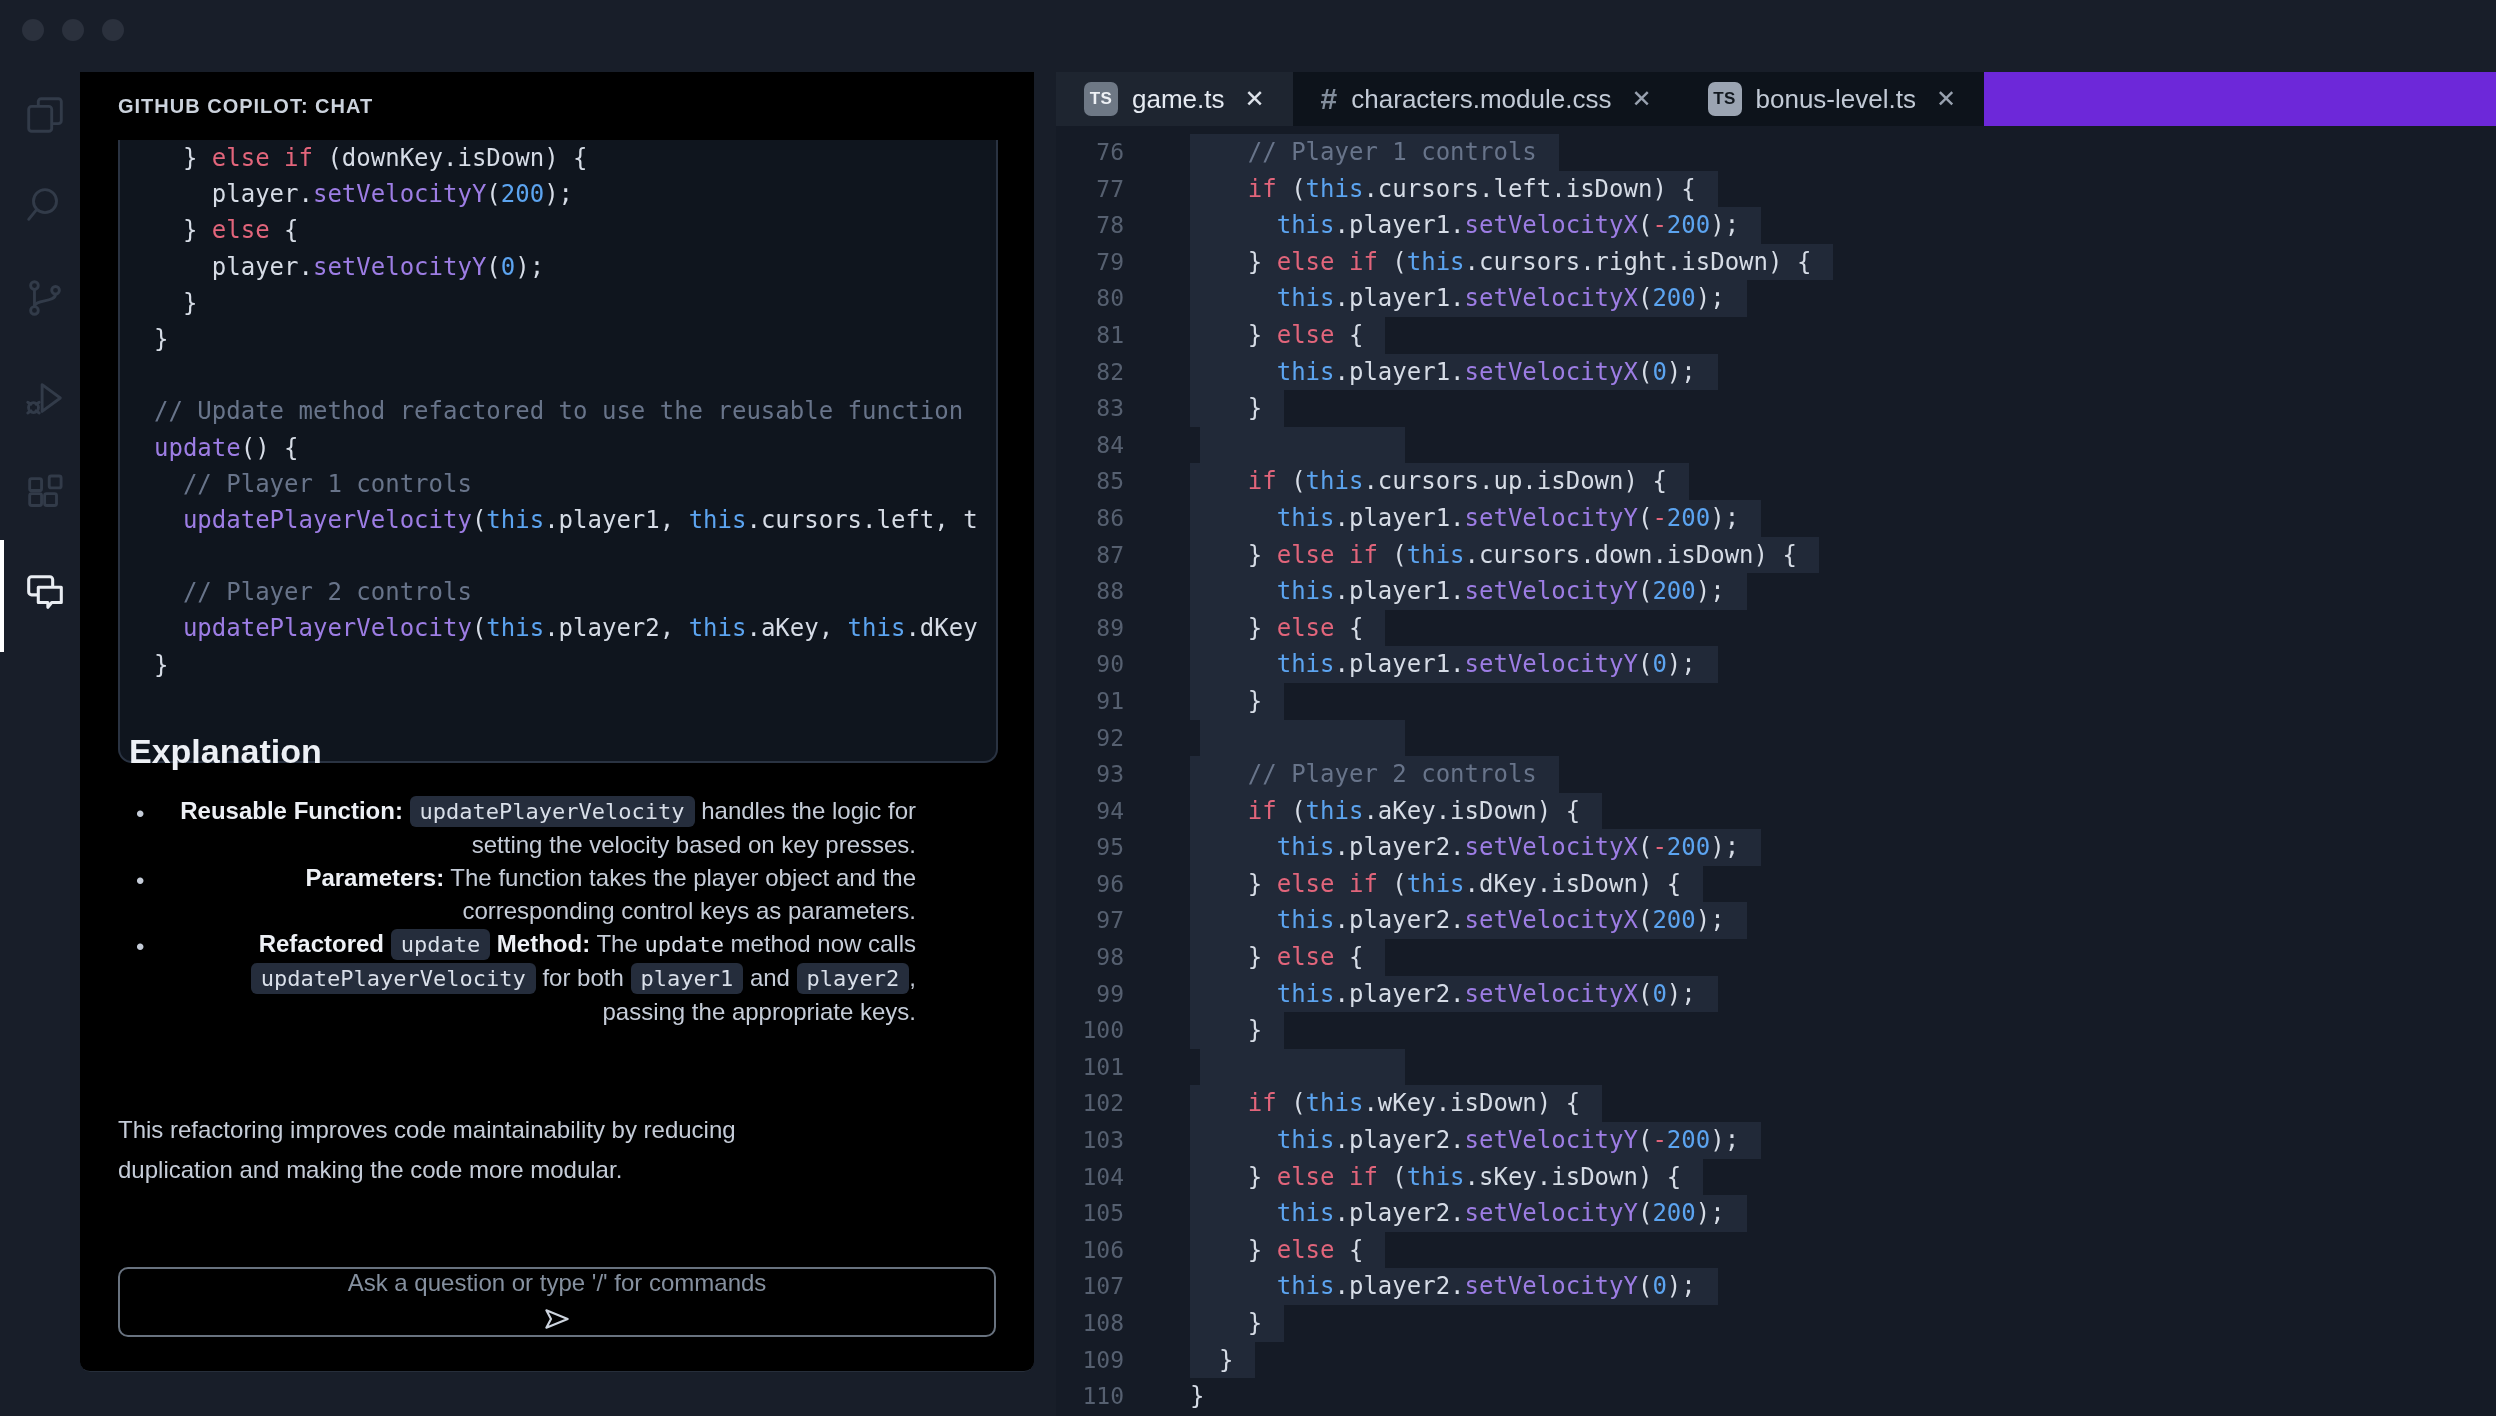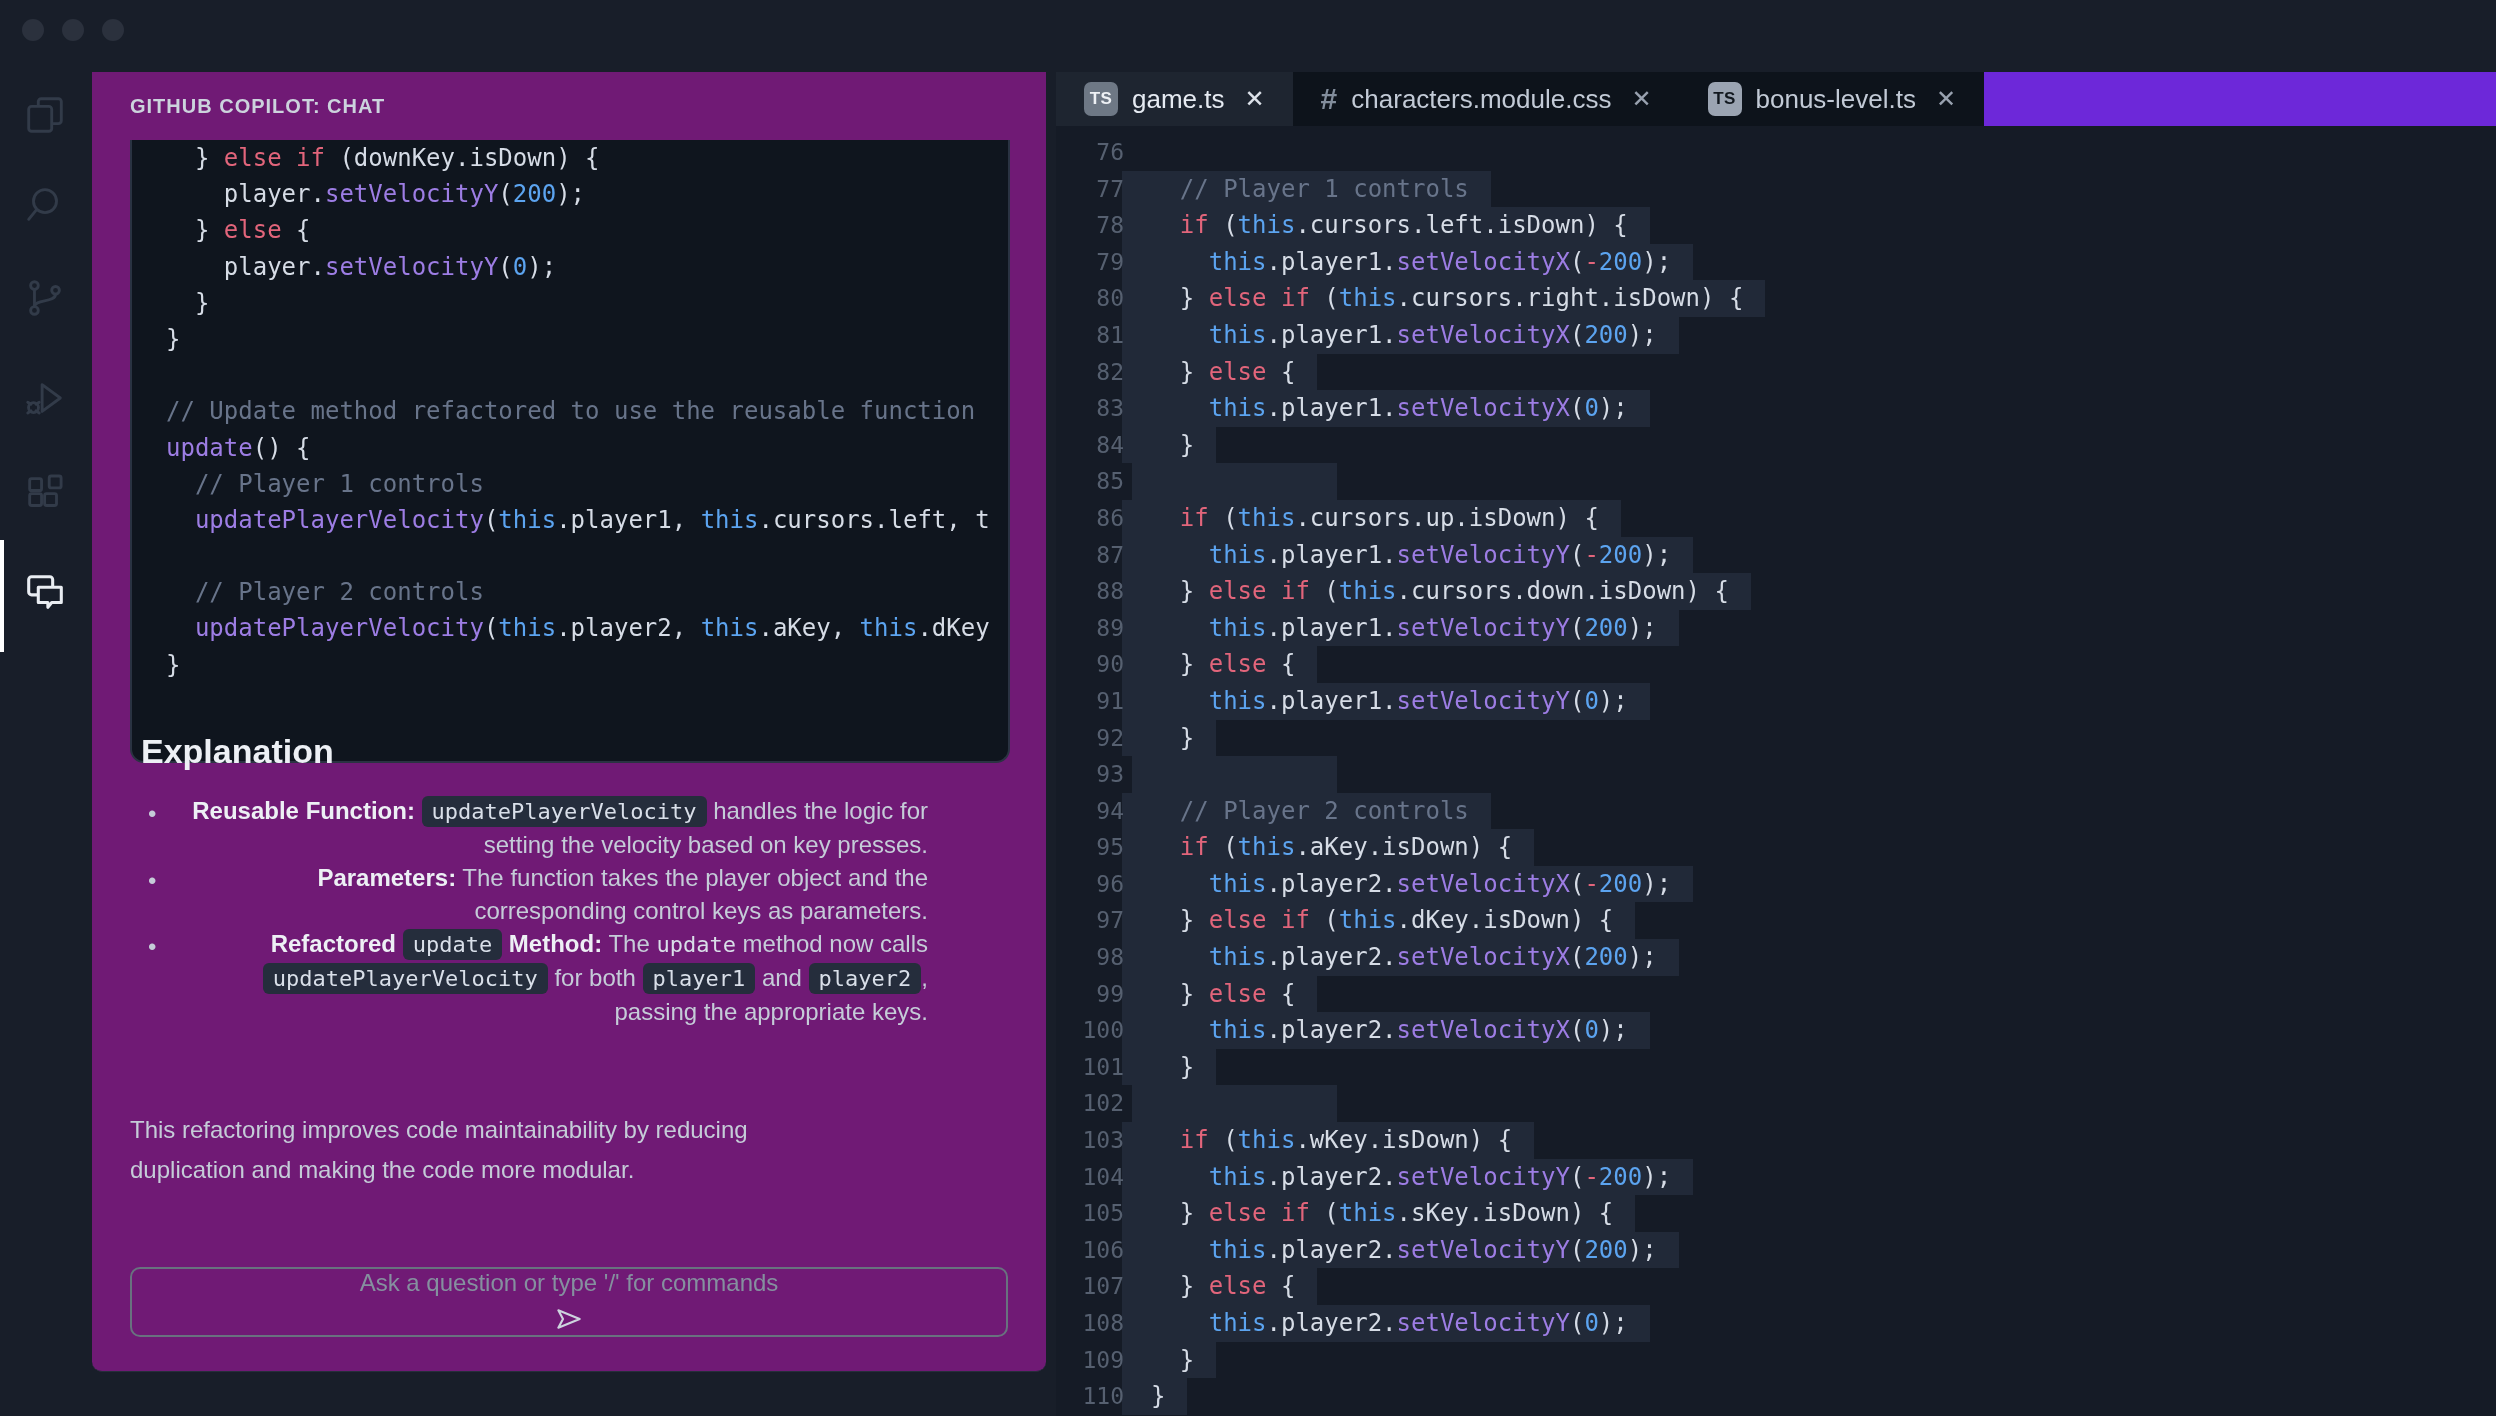--- a/index.html
+++ b/index.html
@@ -16,22 +16,22 @@
   .dot.d1{ left:22px; } .dot.d2{ left:62px; } .dot.d3{ left:102px; }
 
   
   .activitybar { position:absolute; left:0; top:0; width:90px; height:1416px; }
   .ab-item { position:absolute; left:22px; width:46px; height:46px; color:#323b49; }
   .ab-item.active { color:#e9edf2; }
   .ab-item svg { width:46px; height:46px; display:block; }
   .ab-indicator { position:absolute; left:0; top:540px; width:4px; height:112px; background:#ffffff; }
 
   
-  .chatpanel { position:absolute; left:92px; top:72px; width:954px; height:1300px;
-    background:#701a75; border-bottom:1px solid #262e3a; border-radius:0 0 10px 10px; overflow:hidden; }
+  .chatpanel { position:absolute; left:80px; top:72px; width:954px; height:1300px;
+    background:#000000; border-bottom:1px solid #262e3a; border-radius:0 0 10px 10px; overflow:hidden; }
   .chat-header { position:absolute; left:38px; top:0; height:68px; line-height:68px;
     font-size:20px; font-weight:600; letter-spacing:1px; color:#ccd3dd; }
   .chat-codeblock { position:absolute; left:38px; top:68px; width:880px; height:623px;
     border:2px solid #2a3342; border-top:none; border-radius:0 0 14px 14px;
     overflow:hidden; background:#0f151e; }
   .cb-line { height:36.2px; line-height:36.2px; padding-left:34px; white-space:pre;
     font-family:"DejaVu Sans Mono", monospace; font-size:24px; color:#d6dce6; }
 
   .tok-p { color:#d6dce6; } .tok-k { color:#e2657b; } .tok-f { color:#9d7de4; }
   .tok-t { color:#5ca4f0; } .tok-n { color:#5ca4f0; } .tok-c { color:#68748a; }
@@ -59,21 +59,21 @@
   .tab.active { background:#1e2530; color:#e6ebf2; }
   .ts-badge { width:34px; height:34px; border-radius:7px; background:#6e7885; color:#eef1f5;
     font-weight:700; font-size:17px; display:flex; align-items:center; justify-content:center; letter-spacing:.5px; }
   .ts-badge.light { background:#9ba4b2; color:#12181f; }
   .hash-icon { font-size:30px; font-weight:600; color:#828d9c; }
   .tab-close { font-size:24px; color:#98a1af; margin-left:6px; }
   .tab.active .tab-close { color:#dde2ea; }
 
   .editorcode { position:absolute; left:0; top:54px; right:0; bottom:0; overflow:hidden; padding-top:8px;
     font-family:"DejaVu Sans Mono", monospace; font-size:24px; }
-  .ed-line { height:36.6px; display:flex; white-space:pre;flex-direction:column; }
+  .ed-line { height:36.6px; display:flex; white-space:pre; }
   .ed-gutter { width:68px; flex:none; text-align:right; color:#566070; font-size:23px; line-height:36.6px; }
   .ed-code { margin-left:66px; line-height:36.6px; }
   .ed-bg { display:inline-block; height:36.6px; vertical-align:top; }
   .ed-bg.hl { background:#212938; padding-right:22px; }
   .ed-bg.blankbar { width:205px; margin-left:10px; }
 </style>
 </head>
 <body>
 
 <div class="titlebar">

